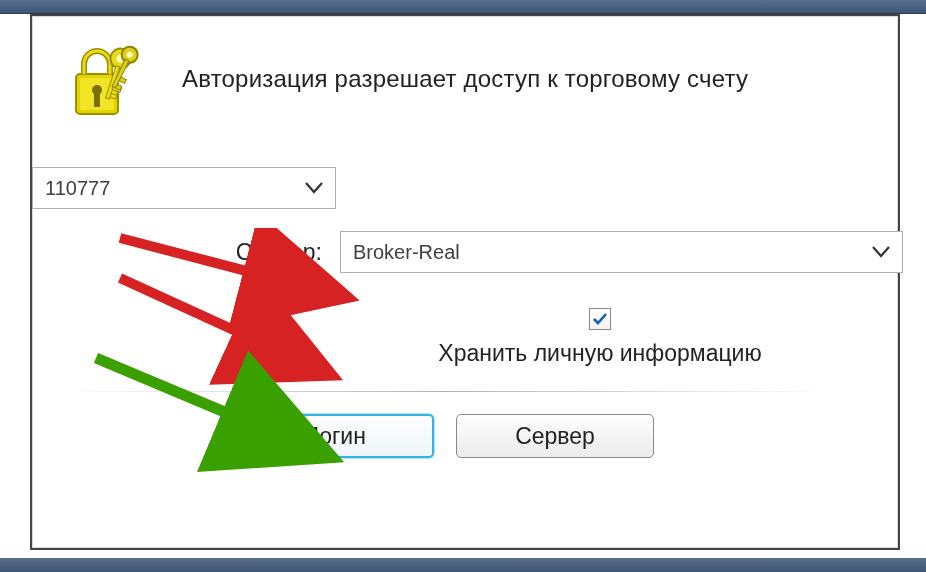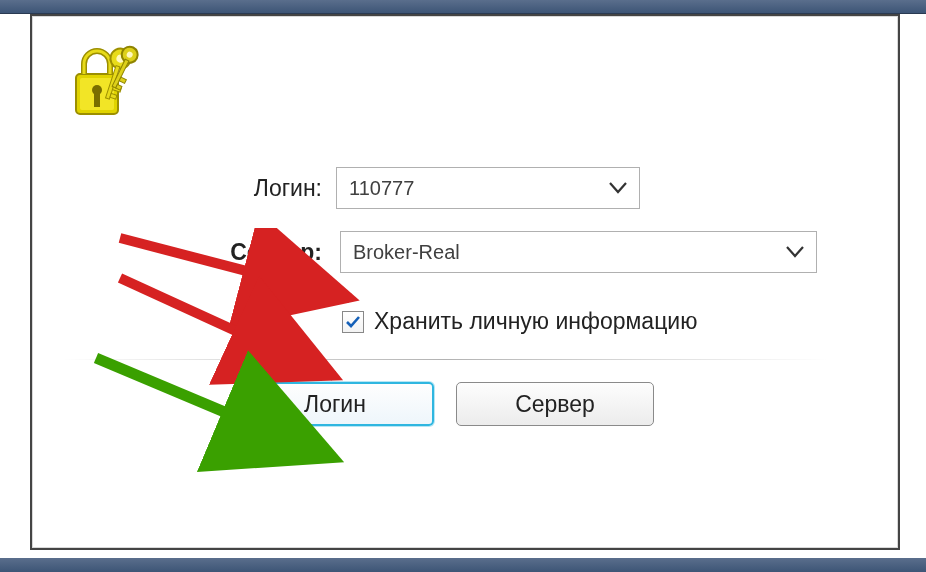--- a/index.html
+++ b/index.html
@@ -86,30 +86,31 @@
       right: 12px;
       top: 50%;
       transform: translateY(-50%);
     }
     .caret svg { width: 18px; height: 12px; display:block; }
     .login-combo { width: 304px; }
     .password-box { width: 304px; }
     .server-combo {
       position: absolute;
       left: 308px;
-      width: 477px;
+      width: 563px;
     }
     .row-server { height: 44px; }
-    .row-server .label { width: 304px; font-weight: bold; }
+    .row-server .label { width: 304px; }
     .checkbox-row {
       display: flex;
       align-items: center;
       margin-top: 34px;
       margin-left: 310px;
       gap: 10px;
+      flex-direction: column;
     }
     .checkbox {
       width: 22px;
       height: 22px;
       border: 1px solid #888;
       background: linear-gradient(#fff,#f3f3f3);
       display: flex;
       align-items: center;
       justify-content: center;
     }
@@ -178,26 +179,26 @@
           <g transform="translate(56,6) rotate(26)">
             <circle cx="8" cy="8" r="8" fill="#ddd01a" stroke="#8f8400" stroke-width="2"></circle>
             <circle cx="8" cy="8" r="3" fill="#fff8c0"></circle>
             <rect x="6" y="14" width="4" height="30" fill="#ddd01a" stroke="#8f8400" stroke-width="1"></rect>
             <rect x="10" y="32" width="6" height="4" fill="#ddd01a" stroke="#8f8400" stroke-width="1"></rect>
             <rect x="10" y="40" width="5" height="4" fill="#ddd01a" stroke="#8f8400" stroke-width="1"></rect>
           </g>
         </g>
       </svg>
     </div>
+    <div class="title">Авторизация разрешает доступ к торговому счету</div>
   </div>
 
   <div class="form">
 
     <div class="row">
-      <div class="label">Логин:</div>
       <div class="combo login-combo">
         <span>110777</span>
         <span class="caret">
           <svg viewBox="0 0 18 12">
               <path d="M1 1 L9 10 L17 1" fill="none" stroke="#333" stroke-width="2.2"></path>
             </svg>
         </span>
       </div>
     </div>
 

